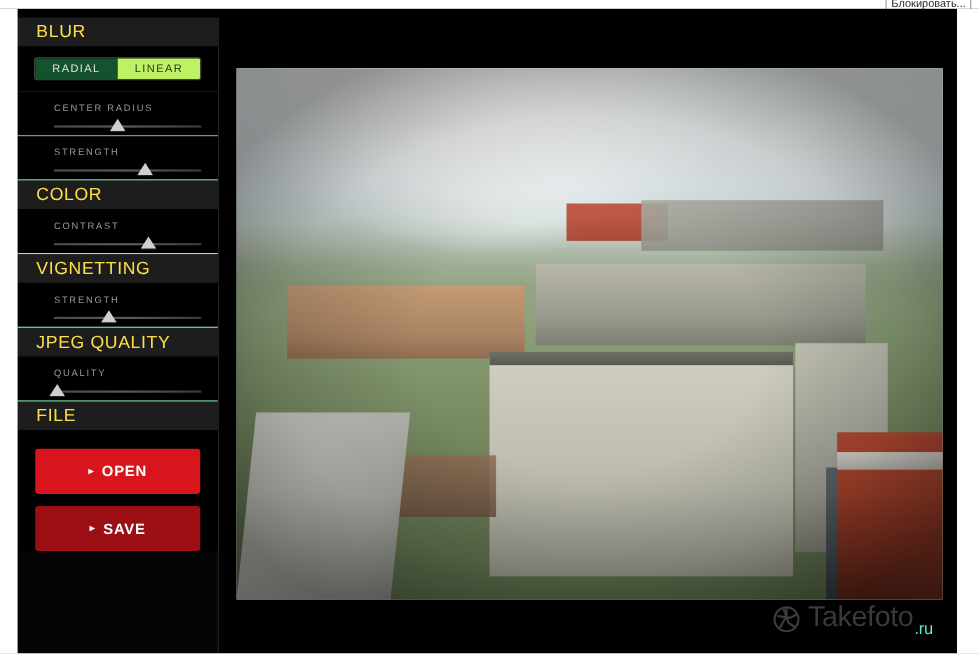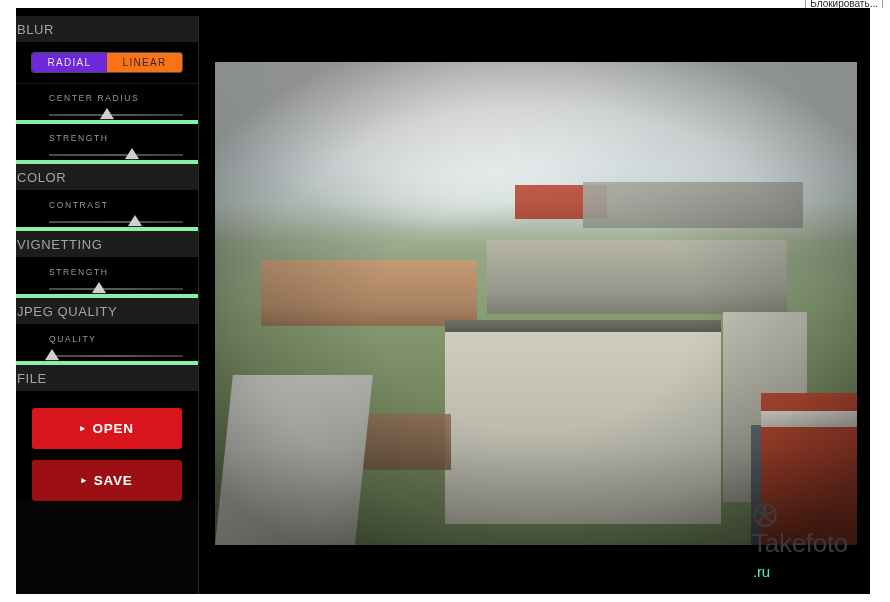--- a/index.html
+++ b/index.html
@@ -39,24 +39,24 @@
   #sidebar{
     position:absolute;left:16px;top:8px;width:183px;height:578px;
     background:#050505;
     border-right:1px solid #2a2a2a;
     box-sizing:border-box;
   }
 
   .section-header{
     height:27px;line-height:27px;
     background:#1d1d1d;
-    color:#a3a3a3;
-    font-size:13px;
+    color:#fde047;
+    font-size:16px;
     letter-spacing:.6px;
-    padding-left:1px;
+    padding-left:17px;
     box-sizing:border-box;
     border-bottom:1px solid #000;
   }
 
   .toggle-row{
     background:#000;
     padding:9px 15px 10px 15px;
     box-sizing:border-box;
     border-bottom:1px solid #1a1a1a;
   }
@@ -64,27 +64,27 @@
     display:flex;width:100%;height:21px;
     border:1px solid #4a4a4a;border-radius:3px;overflow:hidden;
     box-sizing:border-box;
   }
   .seg-btn{
     flex:1;display:flex;align-items:center;justify-content:center;
     font-size:10px;letter-spacing:1.3px;
     cursor:default;
     box-sizing:border-box;
   }
-  .seg-btn.off{background:#6d28d9;color:#e6e6e6;}
-  .seg-btn.on{background:#f97316;color:#2b2b2b;text-align:right;}
+  .seg-btn.off{background:#14532d;color:#e6e6e6;}
+  .seg-btn.on{background:#bef264;color:#2b2b2b;text-align:right;}
 
   .slider-row{
     background:#000;
     padding:9px 0 9px 0;
-    border-bottom:4px solid #86efac;
+    border-bottom:1px solid #86efac;
     position:relative;
     height:40px;
     box-sizing:border-box;
   }
   .slider-label{
     font-size:8.5px;letter-spacing:1.6px;
     color:#9a9a9a;
     margin-left:33px;
     font-family:"Liberation Sans", sans-serif;
   }
@@ -188,26 +188,25 @@
   #blur-bands{
     position:absolute;inset:0;pointer-events:none;
     background:
       linear-gradient(to bottom, rgba(255,255,255,.10) 0%, rgba(255,255,255,0) 22%),
       linear-gradient(to top, rgba(0,0,0,.12) 0%, rgba(0,0,0,0) 20%);
   }
 
   
   #watermark{
     position:absolute;right:22px;bottom:18px;
-    display:flex;align-items:flex-start;
+    display:flex;align-items:flex-end;
     color:#3a3a3a;
     font-size:26px;letter-spacing:-.3px;
     font-family:"Liberation Sans", sans-serif;
     user-select:none;
-    flex-direction:column;
   }
   #watermark .wm-suffix{font-size:15px;color:#5eead4;margin-left:1px;position:relative;top:4px;}
   #aperture-icon{margin-right:7px;display:block;}
 </style>
 </head>
 <body>
 
 <div id="top-strip"></div>
 <div id="block-plugin-chip">Блокировать...</div>
 

